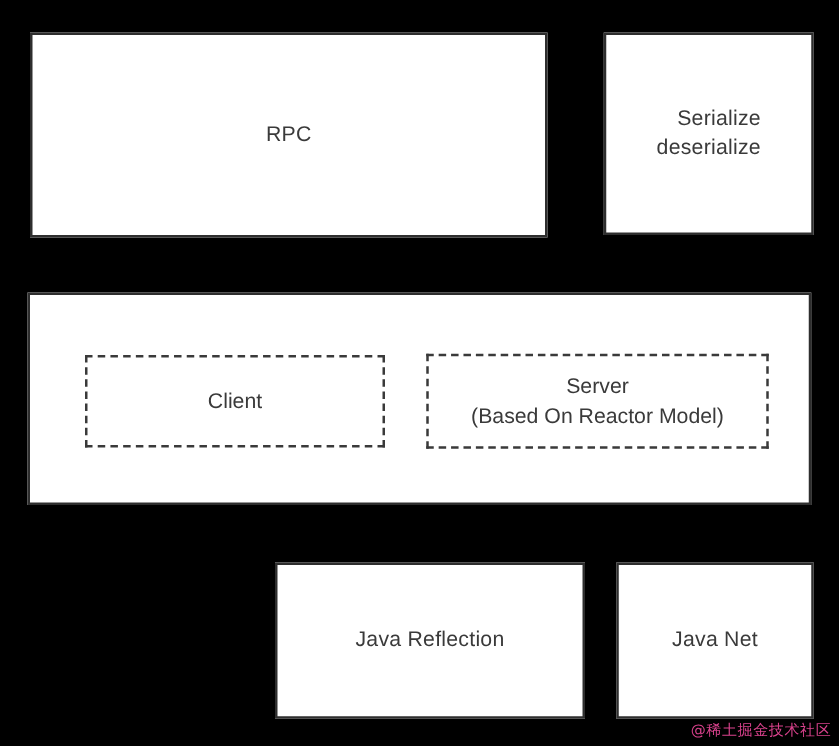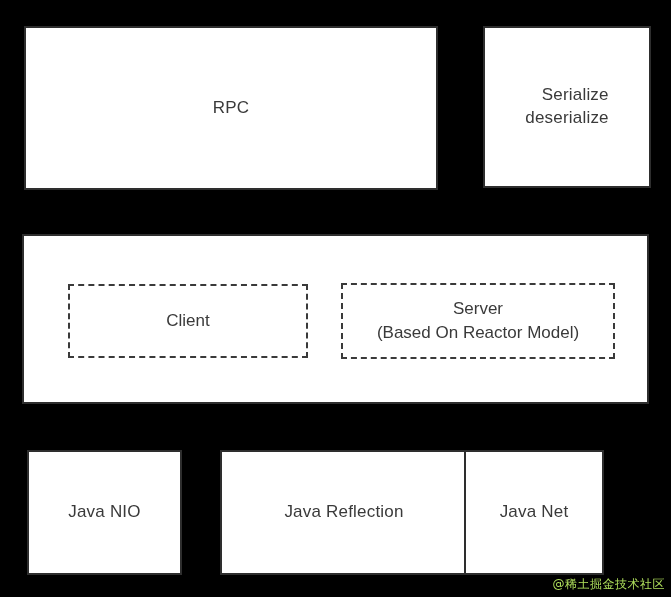--- a/index.html
+++ b/index.html
@@ -64,28 +64,28 @@
   #rpc-box       { left: 24px;  top: 26px;  width: 414px; height: 164px; }
   #serialize-box { left: 483px; top: 26px;  width: 168px; height: 162px; text-align: right; }
 
   #middle-container { left: 22px; top: 234px; width: 627px; height: 170px; }
 
   #client-box { left: 68px;  top: 284px; width: 240px; height: 74px; }
   #server-box { left: 341px; top: 283px; width: 274px; height: 76px; }
 
   #java-nio-box        { left: 27px;  top: 450px; width: 155px; height: 125px; }
   #java-reflection-box { left: 220px; top: 450px; width: 248px; height: 125px; }
-  #java-net-box        { left: 464px; top: 450px; width: 140px; height: 125px; }
+  #java-net-box        { left: 493px; top: 450px; width: 158px; height: 125px; }
 
   
   #watermark {
     position: absolute;
     right: 6px;
     bottom: 4px;
-    color: #bef264;
+    color: #ec4899;
     font-size: 12px;
     letter-spacing: 0.5px;
     font-family: "DejaVu Sans", sans-serif;
     white-space: nowrap;
     opacity: 0.92;
   }
 </style>
 </head>
 <body>
 
@@ -104,23 +104,20 @@
 
   <div class="dashed-box" id="server-box">
     <span class="label-stack">Server
 (Based On Reactor Model)</span>
   </div>
 
   <div class="dashed-box" id="client-box">
     <span class="label-stack">Client</span>
   </div>
 
-  <div class="box" id="java-nio-box">
-    <span class="label-stack">Java NIO</span>
-  </div>
 
   <div class="box" id="java-reflection-box">
     <span class="label-stack">Java Reflection</span>
   </div>
 
   <div class="box" id="java-net-box">
     <span class="label-stack">Java Net</span>
   </div>
 
   <div id="watermark">@稀土掘金技术社区</div>

